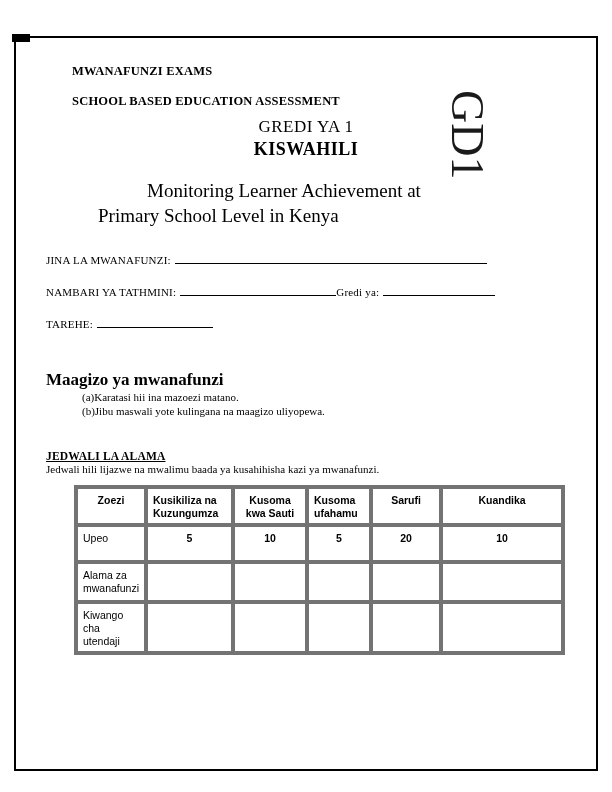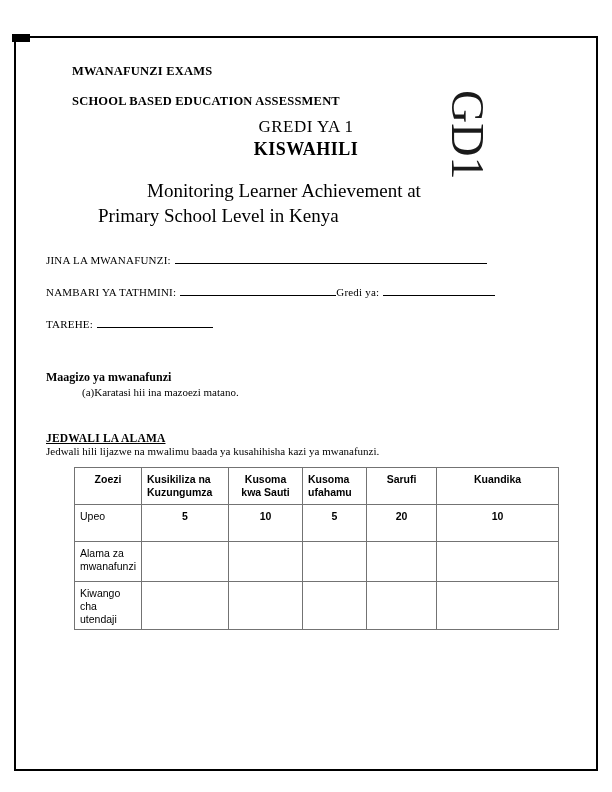--- a/index.html
+++ b/index.html
@@ -74,42 +74,42 @@
     border-bottom: 1px solid #000;
     height: 11px;
     vertical-align: baseline;
   }
   .fill.name   { width: 312px; margin-left: 4px; }
   .fill.number { width: 156px; margin-left: 4px; }
   .fill.grade  { width: 112px; margin-left: 4px; }
   .fill.date   { width: 116px; margin-left: 4px; }
 
   .instructions { margin-top: 12px; }
-  .instructions-heading { font-weight: bold; font-size: 12px; margin-bottom: 1px; margin-top: 40px; }
+  .instructions-heading { font-weight: bold; font-size: 17px; margin-bottom: 1px; margin-top: 40px; }
   .instruction-item { font-size: 11px; margin-left: 36px; line-height: 13.5px; }
 
   .marks { margin-top: 32px; }
   .marks-heading {
     font-weight: bold;
     font-size: 11.5px;
     text-decoration: underline;
     letter-spacing: 0.2px;
   }
   .marks-note { font-size: 11px; margin-top: 1px; }
 
   table.marks-table {
     border-collapse: collapse;
     margin-left: 28px;
     margin-top: 10px;
     font-family: "Liberation Sans", sans-serif;
     font-size: 10.5px;
     table-layout: fixed;
   }
   table.marks-table td, table.marks-table th {
-    border: 1px solid #737373;
+    border: 4px solid #737373;
     padding: 5px 5px 3px 5px;
     vertical-align: top;
     line-height: 13px;
     overflow: hidden;
   }
   col.c0 { width: 64px; }
   col.c1 { width: 87px; }
   col.c2 { width: 74px; }
   col.c3 { width: 64px; }
   col.c4 { width: 70px; }
@@ -153,20 +153,21 @@
         <span>NAMBARI YA TATHMINI:</span><span class="fill number"></span><span>Gredi ya:</span><span class="fill grade"></span>
       </div>
       <div class="form-line">
         <span>TAREHE:</span><span class="fill date"></span>
       </div>
     </div>
 
     <div class="instructions">
       <div class="instructions-heading">Maagizo ya mwanafunzi</div>
       <div class="instruction-item">(a)Karatasi hii ina mazoezi matano.</div>
+      <div class="instruction-item">(b)Jibu maswali yote kulingana na maagizo uliyopewa.</div>
     </div>
 
     <div class="marks">
       <div class="marks-heading">JEDWALI LA ALAMA</div>
       <div class="marks-note">Jedwali hili lijazwe na mwalimu baada ya kusahihisha kazi ya mwanafunzi.</div>
 
       <table class="marks-table">
         <colgroup>
           <col class="c0">
             <col class="c1">

